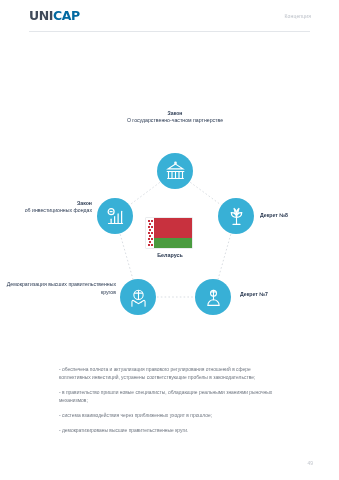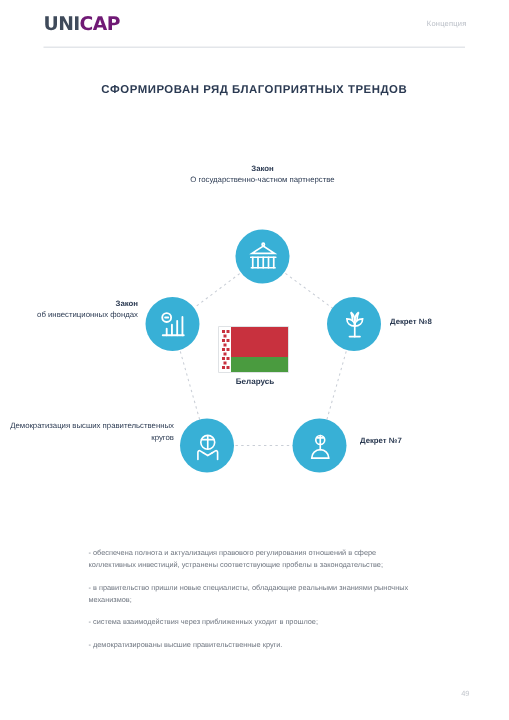--- a/index.html
+++ b/index.html
@@ -8,21 +8,21 @@
     font-family:"Liberation Sans","DejaVu Sans",sans-serif;
     color:#2d3b4e;overflow:hidden;position:relative;
   }
   .page{position:relative;width:339px;height:480px;}
 
   
   .header{position:absolute;top:0;left:0;width:339px;height:34px;}
   .logo{position:absolute;left:29px;top:10px;font-size:12.5px;letter-spacing:-0.4px;
         font-weight:700;font-family:"DejaVu Sans",sans-serif;line-height:12px;}
   .logo .uni{color:#3f4a5a;}
-  .logo .cap{color:#701a75;text-align:center;}
+  .logo .cap{color:#0369a1;text-align:center;}
   .header-right{position:absolute;right:28px;top:13px;font-size:5px;color:#b9bec6;
         letter-spacing:0.15px;}
   .rule{position:absolute;left:29px;top:31px;width:281px;height:1px;background:#e3e6ea;}
 
   
   .title{position:absolute;top:55px;left:0;width:339px;text-align:center;
      font-size:7.6px;font-weight:700;letter-spacing:0.35px;color:#2b3a52;}
 
   
   .diagram{position:absolute;left:0;top:100px;width:339px;height:240px;}
@@ -68,21 +68,20 @@
 <body>
 
 <div class="page">
 
   <div class="header">
     <div class="logo"><span class="uni">UNI</span><span class="cap">CAP</span></div>
     <div class="header-right">Концепция</div>
     <div class="rule"></div>
   </div>
 
-  <div class="title">СФОРМИРОВАН РЯД БЛАГОПРИЯТНЫХ ТРЕНДОВ</div>
 
   <div class="diagram">
 
     <svg class="dots" viewBox="0 0 339 240">
       <g stroke="#c9ced6" stroke-width="0.7" stroke-dasharray="1.6 2.2" fill="none">
         <line x1="175" y1="71" x2="115" y2="116"></line>
         <line x1="175" y1="71" x2="236" y2="116"></line>
         <line x1="115" y1="116" x2="138" y2="197"></line>
         <line x1="236" y1="116" x2="213" y2="197"></line>
         <line x1="138" y1="197" x2="213" y2="197"></line>

